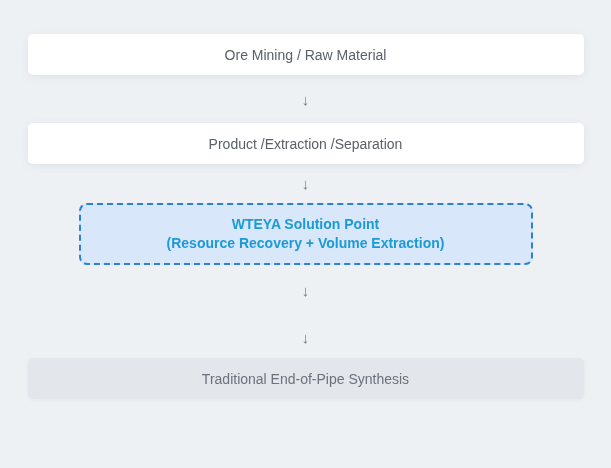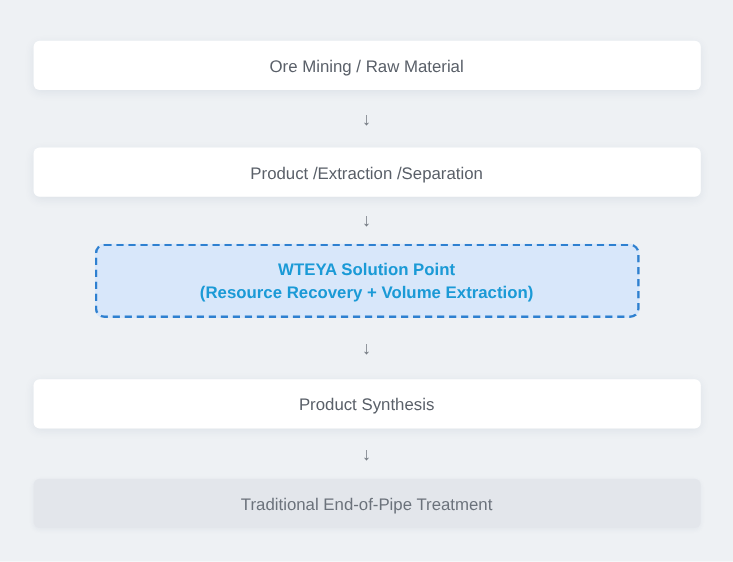--- a/index.html
+++ b/index.html
@@ -90,26 +90,23 @@
 
     <div class="node highlight">
       <span>WTEYA Solution Point</span>
       <span>(Resource Recovery + Volume Extraction)</span>
     </div>
 
     <div class="arrow-gap gap3">
       <span>↓</span>
     </div>
 
-    <div class="node default">
-      <span>Product Synthesis</span>
-    </div>
 
     <div class="arrow-gap gap4">
       <span>↓</span>
     </div>
 
     <div class="node muted">
-      <span>Traditional End-of-Pipe Treatment</span>
+      <span>Traditional End-of-Pipe Synthesis</span>
     </div>
 
   </div>
 </div>
 
 </body></html>

